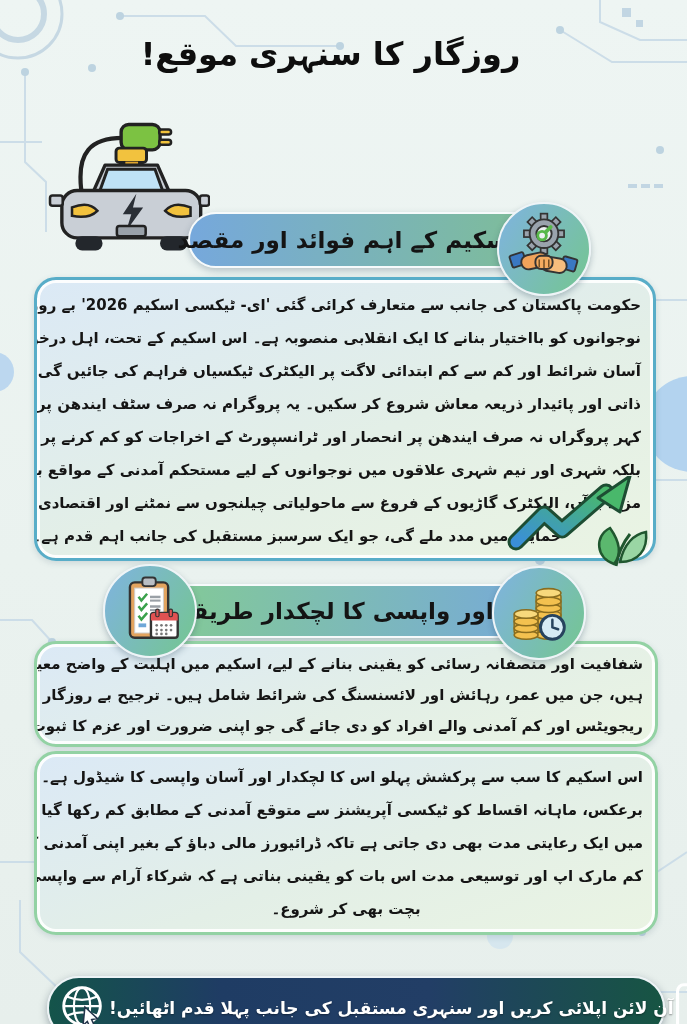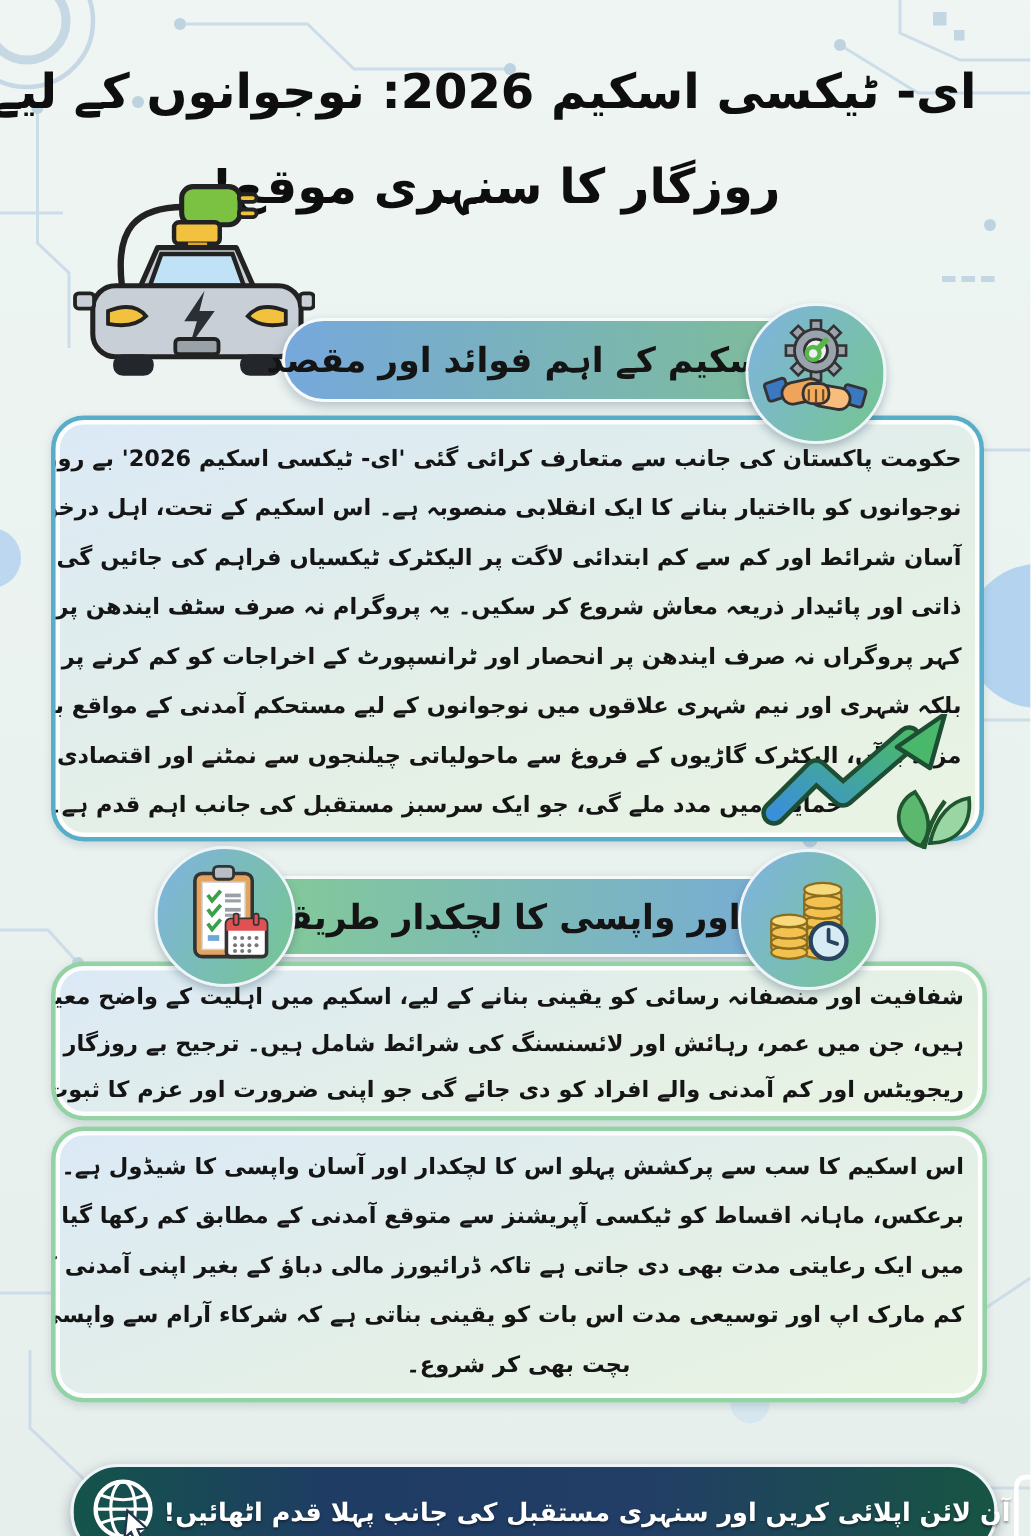--- a/index.html
+++ b/index.html
@@ -131,21 +131,20 @@
       <rect x="628" y="184" width="9" height="4"></rect>
         <rect x="641" y="184" width="9" height="4"></rect>
         <rect x="654" y="184" width="9" height="4"></rect>
     </g>
     <circle cx="692" cy="424" r="48" fill="#b3d3ef"></circle>
     <circle cx="-6" cy="372" r="20" fill="#bcd7ef"></circle>
     <circle cx="500" cy="936" r="13" fill="#cfe2f0" opacity="0.7"></circle>
   </svg>
 
   <div class="layer title">
-    <div class="t1">ای- ٹیکسی اسکیم 2026: نوجوانوں کے لیے</div>
     <div class="t2">روزگار کا سنہری موقع!</div>
   </div>
 
   <div class="layer hero-car icon-wrap">
     <svg width="182" height="168" viewBox="0 0 215 176">
       <path d="M112,36 C70,36 62,58 62,82 C62,104 66,112 74,118" stroke="#222" stroke-width="5" fill="none"></path>
       <rect x="110" y="20" width="46" height="30" rx="9" fill="#7cc242" stroke="#222" stroke-width="4"></rect>
       <rect x="155" y="26" width="14" height="6" rx="3" fill="#f0c23c" stroke="#222" stroke-width="3"></rect>
       <rect x="155" y="38" width="14" height="6" rx="3" fill="#f0c23c" stroke="#222" stroke-width="3"></rect>
       <rect x="104" y="48" width="36" height="17" rx="4" fill="#f2c23e" stroke="#222" stroke-width="3.5"></rect>

